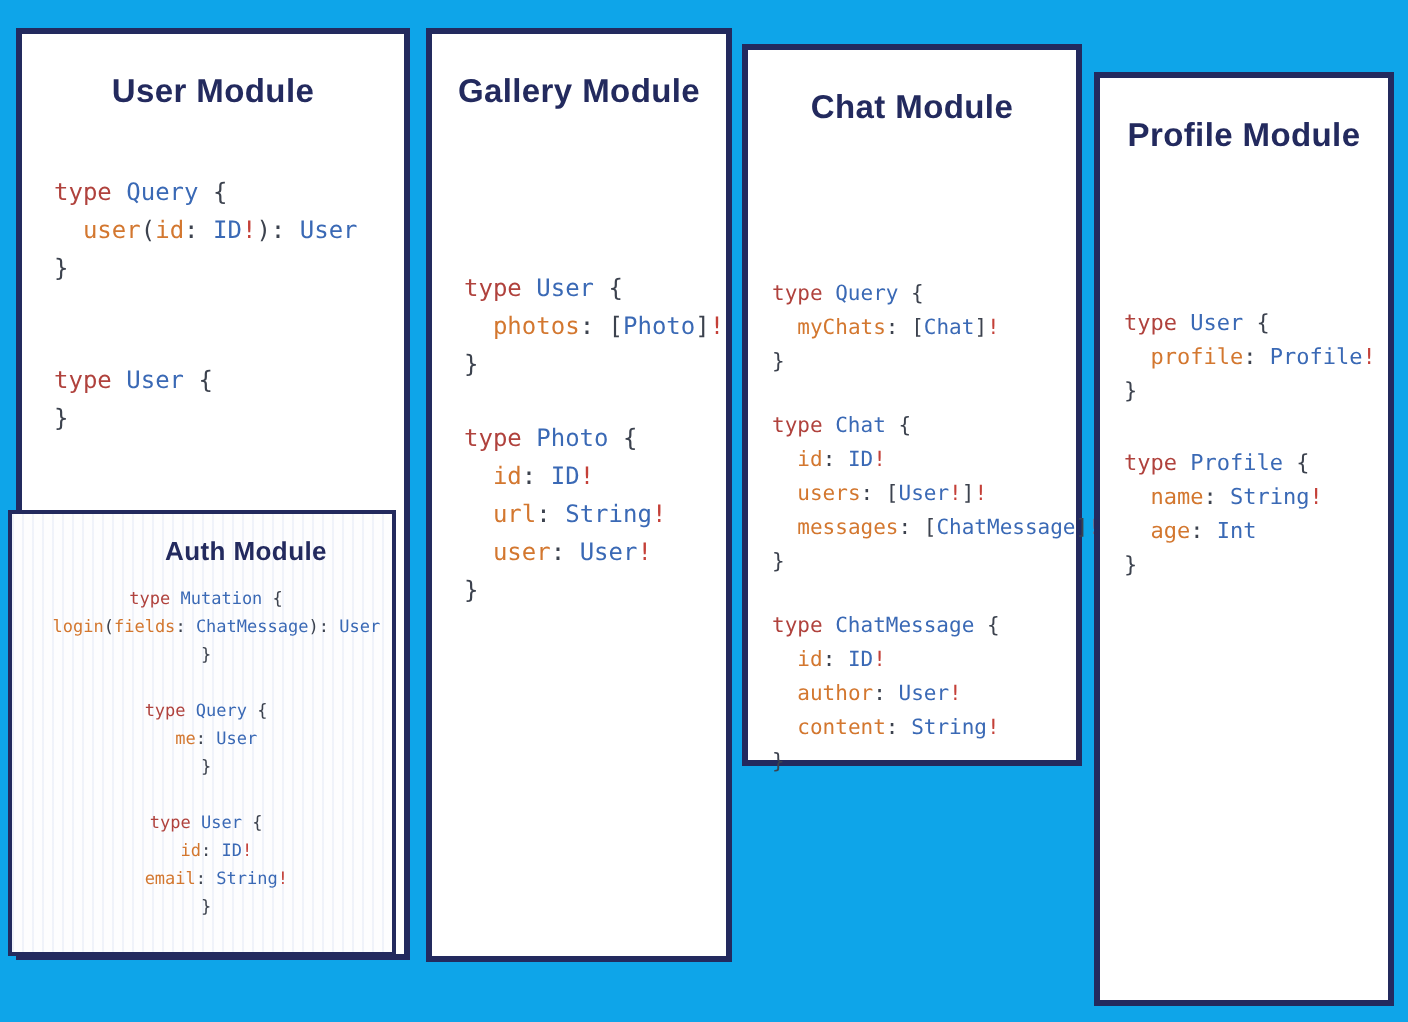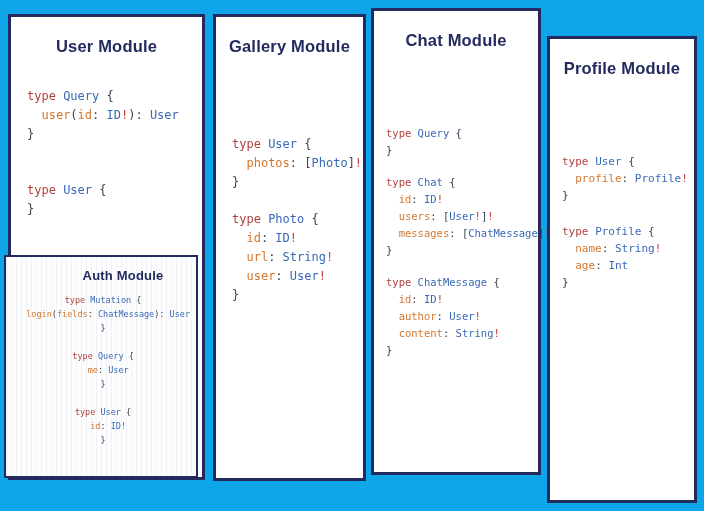--- a/index.html
+++ b/index.html
@@ -16,21 +16,21 @@
     position: absolute;
     box-sizing: border-box;
     border: 3px solid var(--navy, #232a5e);
     background: #ffffff;
   }
   #m-user    { left: 8px;   top: 14px;  width: 197px; height: 466px; }
   #m-auth    { left: 4px;   top: 255px; width: 194px; height: 223px; border-width: 2px; z-index: 2;
                background-image: repeating-linear-gradient(90deg, rgba(205,215,238,0.28) 0 1px, transparent 1px 5px);
                background-color: #fdfdfe; }
   #m-gallery { left: 213px; top: 14px;  width: 153px; height: 467px; }
-  #m-chat    { left: 371px; top: 8px;  width: 170px; height: 467px; }
+  #m-chat    { left: 371px; top: 22px;  width: 170px; height: 361px; }
   #m-profile { left: 547px; top: 14px;  width: 150px; height: 467px; margin-top: 22px; }
 
   .module-title {
     font-weight: 700;
     color: var(--navy, #232a5e);
     text-align: center;
     padding-top: 20px;
     font-size: 16.5px;
     letter-spacing: 0.2px;
   }
@@ -95,20 +95,21 @@
           <div class="line"><span class="tok-p">}</span></div>
         </div>
       </div>
   </div>
 
   <div class="module" id="m-chat">
     <div class="module-title">Chat Module</div>
     <div class="code">
         <div class="block">
           <div class="line"><span class="tok-k">type </span><span class="tok-t">Query </span><span class="tok-p">{</span></div>
+          <div class="line"><span class="tok-p">  </span><span class="tok-f">myChats</span><span class="tok-p">: </span><span class="tok-p">[</span><span class="tok-t">Chat</span><span class="tok-p">]</span><span class="tok-b">!</span></div>
           <div class="line"><span class="tok-p">}</span></div>
         </div>
         <div class="block">
           <div class="line"><span class="tok-k">type </span><span class="tok-t">Chat </span><span class="tok-p">{</span></div>
           <div class="line"><span class="tok-p">  </span><span class="tok-f">id</span><span class="tok-p">: </span><span class="tok-t">ID</span><span class="tok-b">!</span></div>
           <div class="line"><span class="tok-p">  </span><span class="tok-f">users</span><span class="tok-p">: </span><span class="tok-p">[</span><span class="tok-t">User</span><span class="tok-b">!</span><span class="tok-p">]</span><span class="tok-b">!</span></div>
           <div class="line"><span class="tok-p">  </span><span class="tok-f">messages</span><span class="tok-p">: </span><span class="tok-p">[</span><span class="tok-t">ChatMessage</span><span class="tok-p">]</span><span class="tok-b">!</span></div>
           <div class="line"><span class="tok-p">}</span></div>
         </div>
         <div class="block">
@@ -147,18 +148,19 @@
           <div class="line"><span class="tok-p">}</span></div>
         </div>
         <div class="block">
           <div class="line"><span class="tok-k">type </span><span class="tok-t">Query </span><span class="tok-p">{</span></div>
           <div class="line"><span class="tok-p">  </span><span class="tok-f">me</span><span class="tok-p">: </span><span class="tok-t">User</span></div>
           <div class="line"><span class="tok-p">}</span></div>
         </div>
         <div class="block">
           <div class="line"><span class="tok-k">type </span><span class="tok-t">User </span><span class="tok-p">{</span></div>
           <div class="line"><span class="tok-p">  </span><span class="tok-f">id</span><span class="tok-p">: </span><span class="tok-t">ID</span><span class="tok-b">!</span></div>
+          <div class="line"><span class="tok-p">  </span><span class="tok-f">email</span><span class="tok-p">: </span><span class="tok-t">String</span><span class="tok-b">!</span></div>
           <div class="line"><span class="tok-p">}</span></div>
         </div>
       </div>
   </div>
 
 </div>
 
 </body></html>

